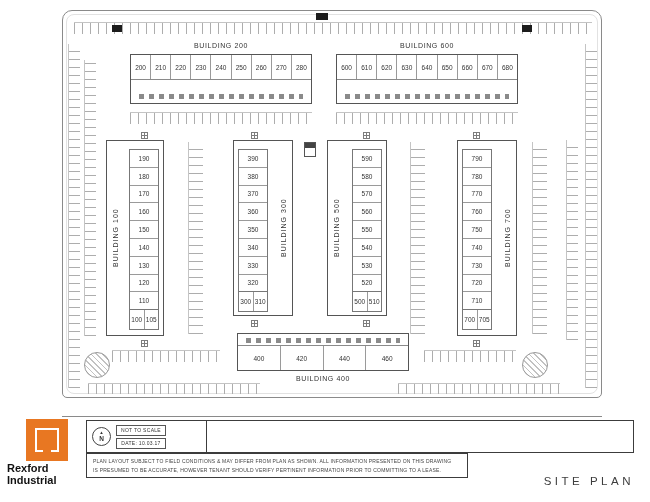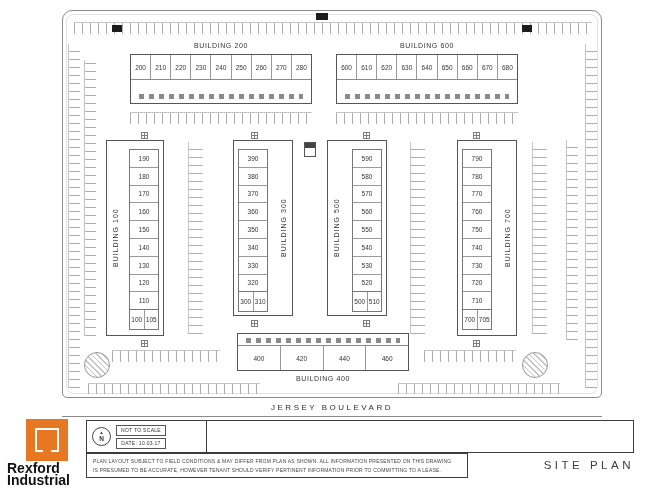--- a/index.html
+++ b/index.html
@@ -77,27 +77,27 @@
   .north{width:17px;height:17px;border:1px solid #444;border-radius:50%;display:flex;flex-direction:column;
          align-items:center;justify-content:center;font-size:6.5px;font-weight:bold;color:#333;line-height:1;flex:none;}
   .north .arrow{font-size:4.5px;line-height:1;}
   .tb-minis{display:flex;flex-direction:column;gap:2px;}
   .tb-mini{border:1px solid #555;font-size:5px;padding:1.5px 4px;text-align:center;letter-spacing:.3px;
            color:#333;white-space:nowrap;}
   .tb-address{flex:1;display:flex;align-items:center;justify-content:center;font-size:9.5px;font-weight:bold;
               letter-spacing:.6px;color:#1f1f1f;white-space:nowrap;}
   .tb-disclaimer{position:absolute;left:86px;top:453px;width:382px;height:25px;border:1px solid #3c3c3c;
                  box-sizing:border-box;padding:3px 6px;font-size:5px;line-height:1.7;color:#444;letter-spacing:.2px;}
-  .sheet-name{position:absolute;right:16px;top:459px;font-size:11.5px;letter-spacing:3.5px;color:#3d3d3d;}
+  .sheet-name{position:absolute;right:16px;top:475px;font-size:11.5px;letter-spacing:3.5px;color:#3d3d3d;}
 
   
   .logo-mark{position:absolute;left:26px;top:419px;width:42px;height:42px;background:#E87722;}
   .logo-inner{position:absolute;left:9px;top:9px;right:9px;bottom:9px;border:2.5px solid #fff;}
   .logo-gap{position:absolute;right:6px;bottom:-3px;width:8px;height:4px;background:#E87722;}
-  .logo-text{position:absolute;left:7px;top:462px;font-size:14px;font-weight:bold;color:#111;line-height:12px;}
+  .logo-text{position:absolute;left:7px;top:462px;font-size:11px;font-weight:bold;color:#111;line-height:12px;}
 </style>
 </head>
 <body>
 
 <div class="page">
 
   <div class="site"></div>
   <div class="site-inner"></div>
 
   <div class="ph" style="left:74px;top:22px;width:518px;height:11px"></div>
@@ -249,21 +249,20 @@
     <div class="hunits flip">
         <div class="cell">400</div>
         <div class="cell">420</div>
         <div class="cell">440</div>
         <div class="cell">460</div>
       </div>
     <div class="docks top"></div>
   </div>
 
   <div class="road-line"></div>
-  <div class="road-label">JERSEY BOULEVARD</div>
 
   <div class="tb-row1">
     <div class="tb-left">
       <div class="north">
         <span class="arrow">▲</span>
         <span>N</span>
       </div>
       <div class="tb-minis">
         <div class="tb-mini">NOT TO SCALE</div>
         <div class="tb-mini">DATE: 10.03.17</div>

